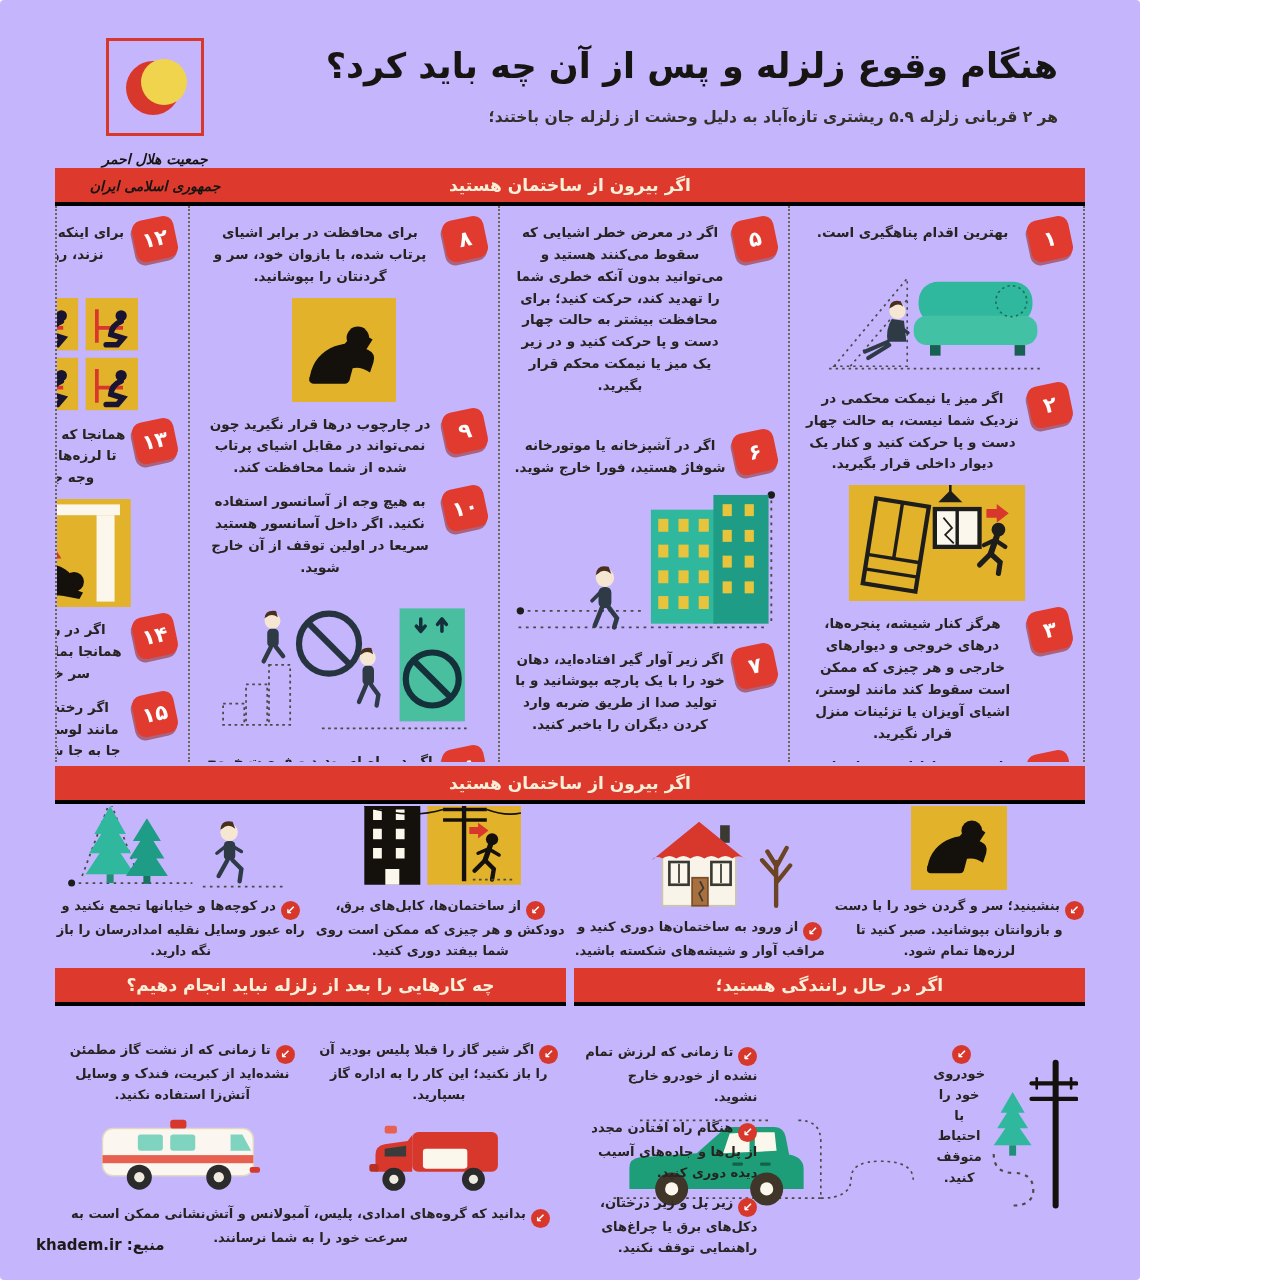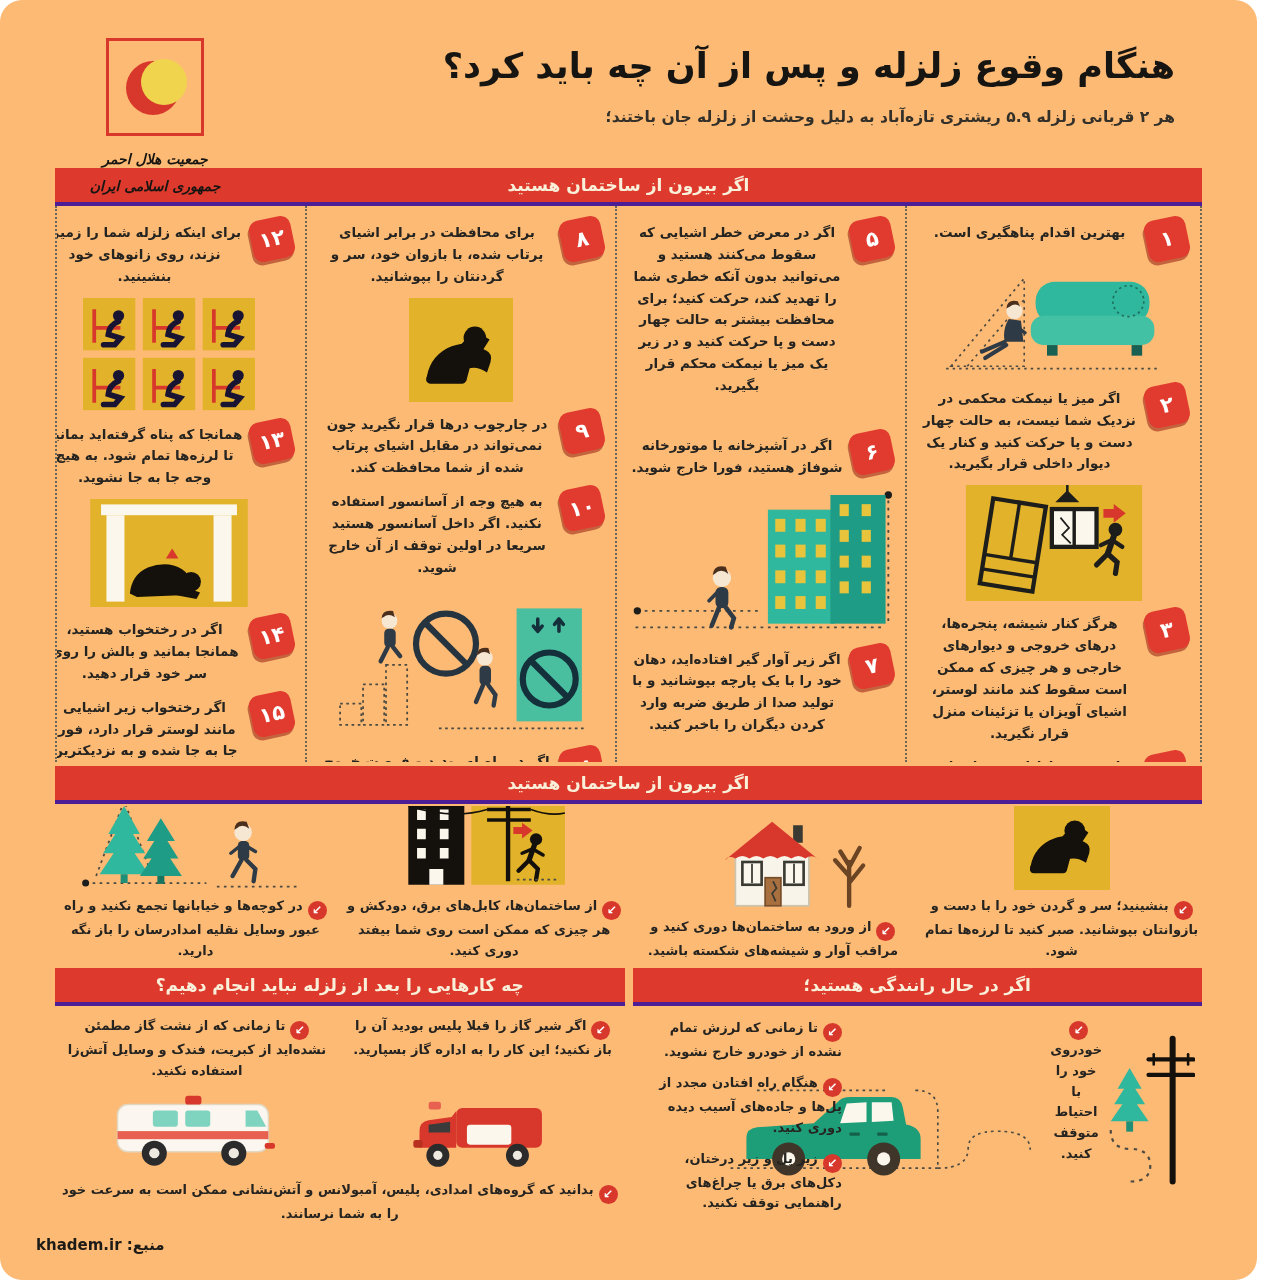--- a/index.html
+++ b/index.html
@@ -1,27 +1,27 @@
 <!DOCTYPE html>
 <html lang="fa"><head>
 <meta charset="utf-8">
 <style>
   html,body{margin:0;padding:0;background:#ffffff;}
-  .poster{position:relative;width:1257px;height:1280px;background:#fdba74;border-radius:22px;
+  .poster{position:relative;width:1140px;height:1280px;background:#c4b5fd;border-radius:4px;
           overflow:hidden;direction:rtl;font-family:"DejaVu Sans",sans-serif;color:#2A2722;}
   
   .header{display:flex;justify-content:space-between;align-items:flex-start;padding:38px 70px 6px 60px;height:168px;box-sizing:border-box;}
   .title-area{flex:1;text-align:right;padding-right:12px;}
   .main-title{font-size:35px;font-weight:bold;color:#171512;margin:8px 0 18px;letter-spacing:-1px;}
   .subtitle{font-size:15.5px;font-weight:bold;color:#33302A;line-height:1.7;margin:0;}
   .logo{width:190px;text-align:center;flex:none;}
   .logo-box{width:92px;height:92px;border:3px solid #D8382C;margin:0 auto 10px;display:flex;align-items:center;justify-content:center;}
   .org-name{font-size:14px;font-weight:bold;color:#171512;line-height:1.9;font-style:italic;}
   
-  .banner{margin:0 55px;background:#DD3A2D;border-bottom:4px solid #4c1d95;color:#FAEFD9;
+  .banner{margin:0 55px;background:#DD3A2D;border-bottom:4px solid #000000;color:#FAEFD9;
           text-align:center;font-weight:bold;font-size:17px;padding:7px 10px;}
   
   .main-grid{margin:0 55px;height:556px;display:grid;grid-template-columns:295px 290px 310px 273px;
              border-left:2px dotted #6B6657;border-right:2px dotted #6B6657;box-sizing:border-box;overflow:hidden;}
   .col{display:flex;flex-direction:column;gap:10px;padding:14px 10px 8px;overflow:hidden;box-sizing:border-box;}
   .col:not(:last-child){border-left:2px dotted #6B6657;}
   .item{position:relative;padding:2px 52px 0 4px;}
   .itext{margin:0;font-size:13.5px;font-weight:bold;line-height:1.62;text-align:center;color:#262420;}
   .badge{position:absolute;top:-2px;right:2px;width:42px;height:42px;background:#E13A2E;border-radius:10px;
          transform:rotate(-12deg);box-shadow:-2px 3px 0 rgba(150,30,20,.55);color:#fff;font-size:21px;font-weight:bold;
@@ -30,21 +30,21 @@
   .gap-lg{margin-top:26px;}
   
   .outside-grid{margin:2px 55px 0;height:156px;display:grid;grid-template-columns:1fr 1fr 1fr 1fr;column-gap:8px;overflow:hidden;}
   .ocell{display:flex;flex-direction:column;align-items:center;justify-content:flex-end;overflow:hidden;}
   .ocell .btext{margin-top:6px;}
   .btext{font-size:13px;font-weight:bold;line-height:1.6;text-align:center;color:#262420;}
   .bullet{display:inline-flex;width:19px;height:19px;border-radius:50%;background:#D8382C;color:#fff;
           align-items:center;justify-content:center;font-size:12px;font-weight:bold;vertical-align:-4px;margin-left:5px;flex:none;}
   
   .bottom{display:flex;margin:6px 55px 0;gap:8px;align-items:stretch;}
-  .bottom-half{flex:1;display:flex;flex-direction:column;min-width:0;}
+  .bottom-half{flex:1;display:flex;flex-direction:column;min-width:0;gap:24px;}
   .bhalf-content{padding:10px 6px 0;flex:1;overflow:hidden;}
   .after-grid{display:grid;grid-template-columns:1fr 1fr;column-gap:14px;row-gap:2px;align-items:start;}
   .vehicle{display:flex;justify-content:center;align-items:flex-end;height:92px;}
   .after-wide{grid-column:1 / span 2;margin-top:2px;}
   .driving-content{display:flex;gap:6px;}
   .drv-decor{flex:none;width:88px;display:flex;align-items:flex-start;justify-content:center;padding-top:12px;}
   .drv-main{flex:1.25;display:flex;flex-direction:row;min-width:0;}
   .drv-bullets{flex:1;display:flex;flex-direction:column;gap:10px;padding-top:2px;min-width:0;}
   .drv-bullets .btext{text-align:right;}
   .footer{position:absolute;right:auto;left:36px;bottom:26px;font-size:15px;font-weight:bold;color:#1d1b17;direction:rtl;}

